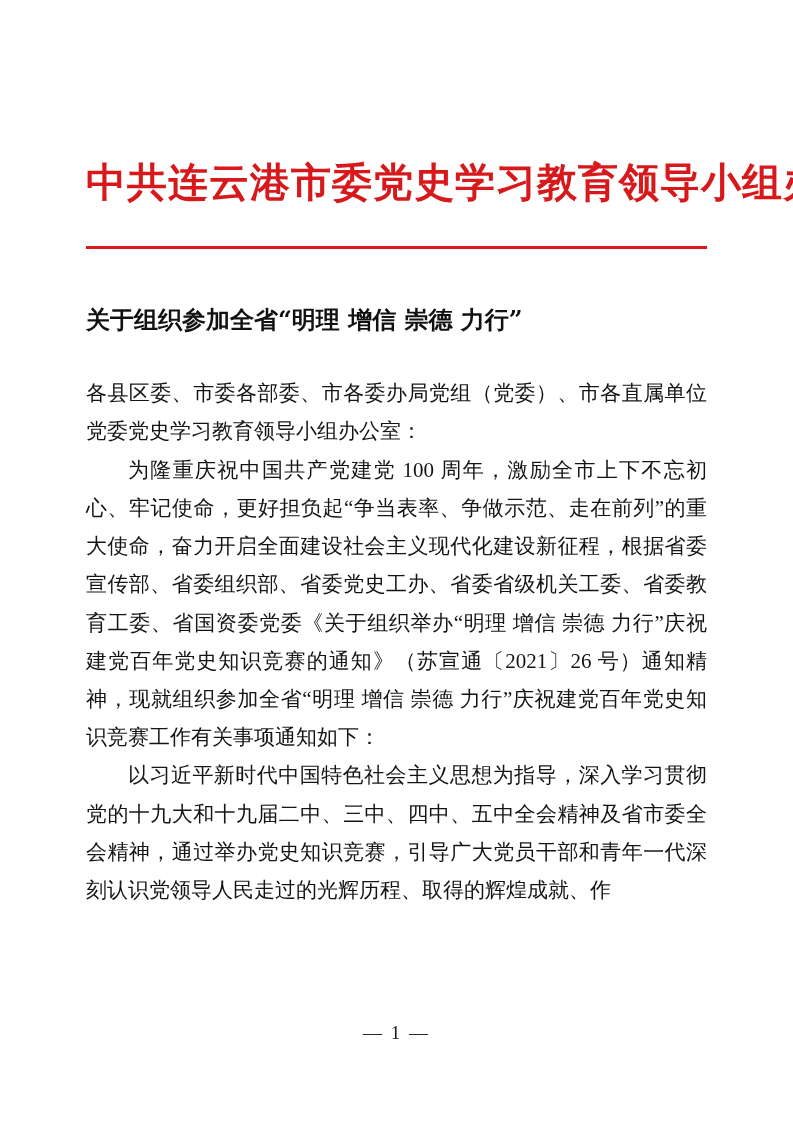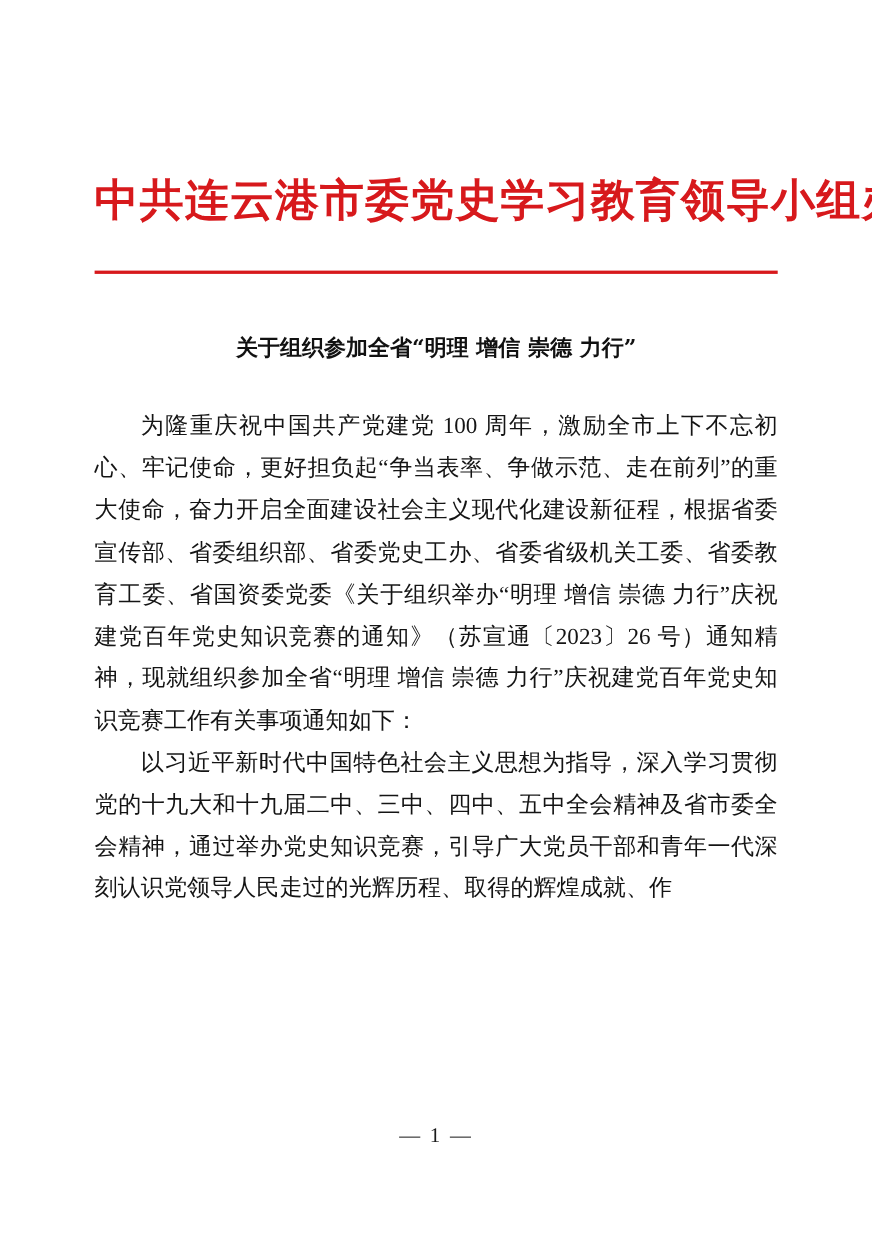--- a/index.html
+++ b/index.html
@@ -34,23 +34,23 @@
     line-height: 1.1;
     margin-top: 160px;
     white-space: nowrap;
   }
   .letterhead-rule {
     margin-top: 42px;
     height: 3px;
     background: #d7191c;
   }
   .doc-title {
-    text-align: center;
+    text-align: left;
     font-weight: bold;
-    font-size: 20px;
+    font-size: 24px;
     line-height: 1.55;
     color: #111;
     margin-top: 52px;
     font-family: "DejaVu Serif", "Liberation Serif", serif;
   }
   .doc-title .line {
     display: block;
     white-space: nowrap;
   }
   .body-text {
@@ -91,20 +91,21 @@
 
     <div class="letterhead">中共连云港市委党史学习教育领导小组办公室</div>
 
     <div class="letterhead-rule"></div>
 
     <div class="doc-title">
       <span class="line">关于组织参加全省“明理 增信 崇德 力行”</span>
     </div>
 
     <div class="body-text">
-      <p class="indent">为隆重庆祝中国共产党建党 100 周年，激励全市上下不忘初心、牢记使命，更好担负起“争当表率、争做示范、走在前列”的重大使命，奋力开启全面建设社会主义现代化建设新征程，根据省委宣传部、省委组织部、省委党史工办、省委省级机关工委、省委教育工委、省国资委党委《关于组织举办“明理 增信 崇德 力行”庆祝建党百年党史知识竞赛的通知》（苏宣通〔2023〕26 号）通知精神，现就组织参加全省“明理 增信 崇德 力行”庆祝建党百年党史知识竞赛工作有关事项通知如下：</p>
+      <p>各县区委、市委各部委、市各委办局党组（党委）、市各直属单位党委党史学习教育领导小组办公室：</p>
+      <p class="indent">为隆重庆祝中国共产党建党 100 周年，激励全市上下不忘初心、牢记使命，更好担负起“争当表率、争做示范、走在前列”的重大使命，奋力开启全面建设社会主义现代化建设新征程，根据省委宣传部、省委组织部、省委党史工办、省委省级机关工委、省委教育工委、省国资委党委《关于组织举办“明理 增信 崇德 力行”庆祝建党百年党史知识竞赛的通知》（苏宣通〔2021〕26 号）通知精神，现就组织参加全省“明理 增信 崇德 力行”庆祝建党百年党史知识竞赛工作有关事项通知如下：</p>
       <p class="indent">以习近平新时代中国特色社会主义思想为指导，深入学习贯彻党的十九大和十九届二中、三中、四中、五中全会精神及省市委全会精神，通过举办党史知识竞赛，引导广大党员干部和青年一代深刻认识党领导人民走过的光辉历程、取得的辉煌成就、作</p>
     </div>
 
   </div>
 
   <div class="page-number">— 1 —</div>
 </div>
 
 </body></html>

